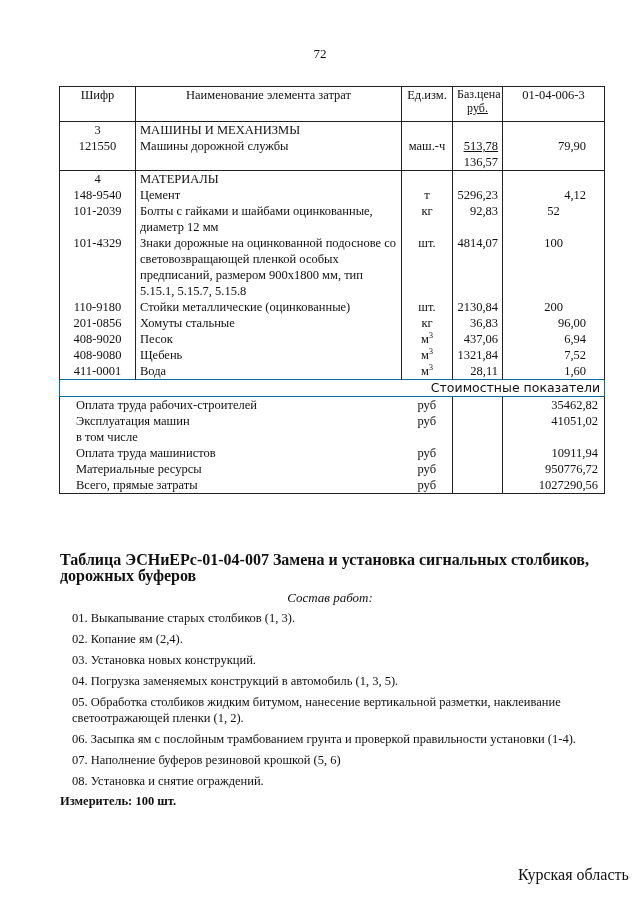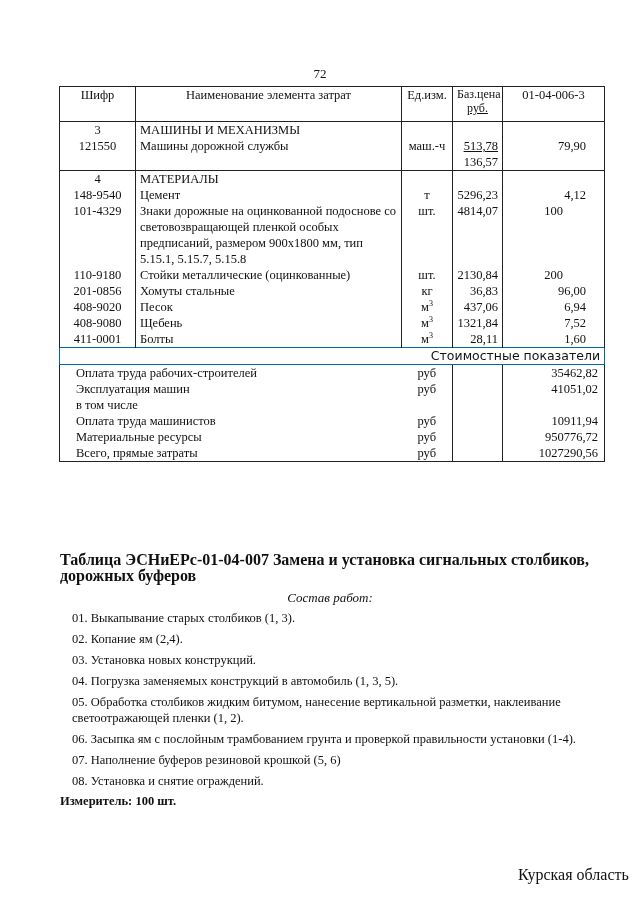--- a/index.html
+++ b/index.html
@@ -4,21 +4,20 @@
   <style>
     html, body { margin: 0; padding: 0; background: #ffffff; }
     body {
       width: 640px; height: 905px; position: relative; overflow: hidden;
       font-family: "Liberation Serif", "DejaVu Serif", serif;
       color: #111; font-size: 12.5px;
     }
     .page-number {
       position: absolute; top: 46px; left: 0; width: 640px; text-align: center;
       font-size: 13px;
-      margin-top: 20px;
     }
     table.cost {
       position: absolute; top: 86px; left: 59px; width: 545px;
       border-collapse: collapse; table-layout: fixed; padding-left: 36px;
     }
     table.cost td, table.cost th {
       padding: 0 4px; vertical-align: top; font-weight: normal;
       line-height: 16px; font-size: 12.5px;
     }
     col.c1 { width: 76px; } col.c2 { width: 266px; } col.c3 { width: 51px; }
@@ -104,20 +103,27 @@
         <td class="vl"></td>
       </tr>
       <tr>
         <td class="vl c-code">148-9540</td>
         <td class="vl">Цемент</td>
         <td class="vl c-unit"><span>т</span></td>
         <td class="vl c-price"><span>5296,23</span></td>
         <td class="vl c-val">4,12</td>
       </tr>
       <tr>
+        <td class="vl c-code">101-2039</td>
+        <td class="vl">Болты с гайками и шайбами оцинкованные, диаметр 12 мм</td>
+        <td class="vl c-unit"><span>кг</span></td>
+        <td class="vl c-price"><span>92,83</span></td>
+        <td class="vl c-val center">52</td>
+      </tr>
+      <tr>
         <td class="vl c-code">101-4329</td>
         <td class="vl">Знаки дорожные на оцинкованной подоснове со световозвращающей пленкой особых предписаний, размером 900х1800 мм, тип 5.15.1, 5.15.7, 5.15.8</td>
         <td class="vl c-unit"><span>шт.</span></td>
         <td class="vl c-price"><span>4814,07</span></td>
         <td class="vl c-val center">100</td>
       </tr>
       <tr>
         <td class="vl c-code">110-9180</td>
         <td class="vl">Стойки металлические (оцинкованные)</td>
         <td class="vl c-unit"><span>шт.</span></td>
@@ -140,21 +146,21 @@
       </tr>
       <tr>
         <td class="vl c-code">408-9080</td>
         <td class="vl">Щебень</td>
         <td class="vl c-unit"><span>м</span><sup>3</sup></td>
         <td class="vl c-price"><span>1321,84</span></td>
         <td class="vl c-val">7,52</td>
       </tr>
       <tr>
         <td class="vl c-code">411-0001</td>
-        <td class="vl">Болты</td>
+        <td class="vl">Вода</td>
         <td class="vl c-unit"><span>м</span><sup>3</sup></td>
         <td class="vl c-price"><span>28,11</span></td>
         <td class="vl c-val">1,60</td>
       </tr>
       <tr class="sep-row">
         <td colspan="5">Стоимостные показатели</td>
       </tr>
       <tr class="sum sum-first">
         <td class="lbl left-edge bold" colspan="2">Оплата труда рабочих-строителей</td>
         <td class="c-unit bold">руб</td>

